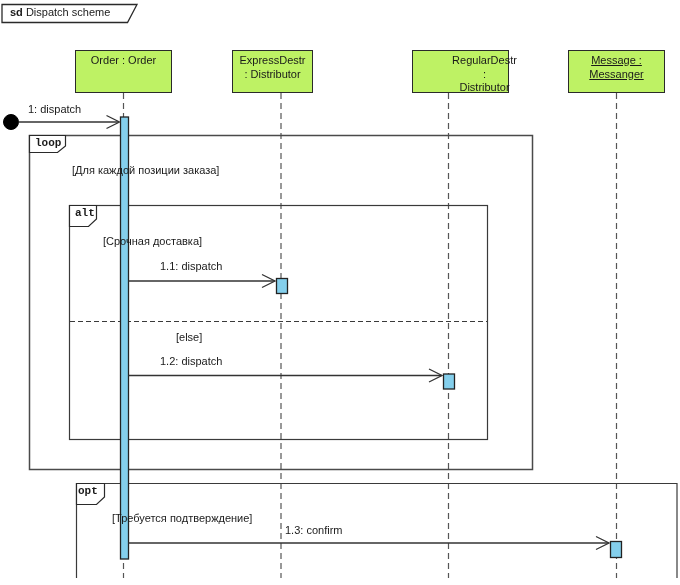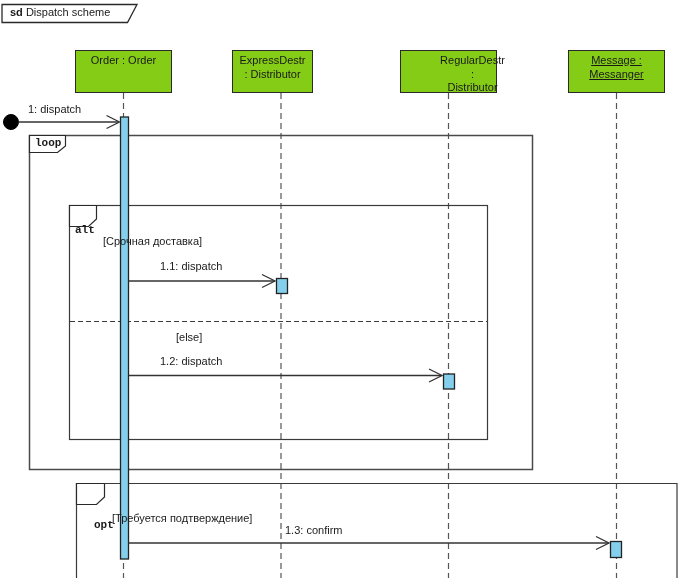--- a/index.html
+++ b/index.html
@@ -14,21 +14,21 @@
   .divider{stroke:#3a3a3a;stroke-width:1.1;stroke-dasharray:5 3;fill:none;}
   .pent{fill:#ffffff;stroke:#2a2a2a;stroke-width:1.2;}
   .sdpent{fill:#ffffff;stroke:#2a2a2a;stroke-width:1.3;}
   .act{fill:#84CFEC;stroke:#222;stroke-width:1.3;}
   .msg{stroke:#333;stroke-width:1.3;fill:none;}
   .head{stroke:#333;stroke-width:1.3;fill:none;}
   .dot{fill:#000;stroke:#000;}
 
   .headbox{
     position:absolute;z-index:2;width:97px;height:43px;box-sizing:border-box;
-    background:#84cc16;border:1.5px solid #2a2a2a;
+    background:#bef264;border:1.5px solid #2a2a2a;
     display:flex;flex-direction:column;align-items:center;
     padding-top:3px;font-size:11px;line-height:13.5px;text-align:center;
   }
   .txt{position:absolute;z-index:3;font-size:11px;line-height:13px;white-space:nowrap;}
   .op{font-weight:bold;font-family:Liberation Mono, monospace;}
   .sdtitle{font-size:11px;}
   .sdtitle .kw{font-weight:bold;}
 </style>
 </head>
 <body>
@@ -77,33 +77,34 @@
   </div>
 
   <div class="headbox" style="left:75px;top:50px;">
     <span>Order : Order</span>
     <span></span>
   </div>
   <div class="headbox" style="left:232px;top:50px;width:81px;">
     <span>ExpressDestr</span>
     <span>: Distributor</span>
   </div>
-  <div class="headbox" style="left:400px;top:50px;padding-left:48px;">
+  <div class="headbox" style="left:412px;top:50px;padding-left:48px;">
     <span>RegularDestr</span>
     <span>: Distributor</span>
   </div>
   <div class="headbox" style="left:568px;top:50px;text-decoration:underline;">
     <span>Message :</span>
     <span>Messanger</span>
   </div>
 
   <div class="txt op" style="left:35px;top:137px;">loop</div>
-  <div class="txt op" style="left:75px;top:207px;margin-top:17px;">alt</div>
-  <div class="txt op" style="left:94px;top:485px;margin-top:34px;">opt</div>
+  <div class="txt op" style="left:75px;top:207px;">alt</div>
+  <div class="txt op" style="left:78px;top:485px;">opt</div>
 
+  <div class="txt" style="left:72px;top:164px;">[Для каждой позиции заказа]</div>
   <div class="txt" style="left:103px;top:235px;">[Срочная доставка]</div>
   <div class="txt" style="left:176px;top:331px;">[else]</div>
   <div class="txt" style="left:112px;top:512px;">[Требуется подтверждение]</div>
 
   <div class="txt" style="left:28px;top:103px;">1: dispatch</div>
   <div class="txt" style="left:160px;top:260px;">1.1: dispatch</div>
   <div class="txt" style="left:160px;top:355px;">1.2: dispatch</div>
   <div class="txt" style="left:285px;top:524px;">1.3: confirm</div>
 
 </div>

